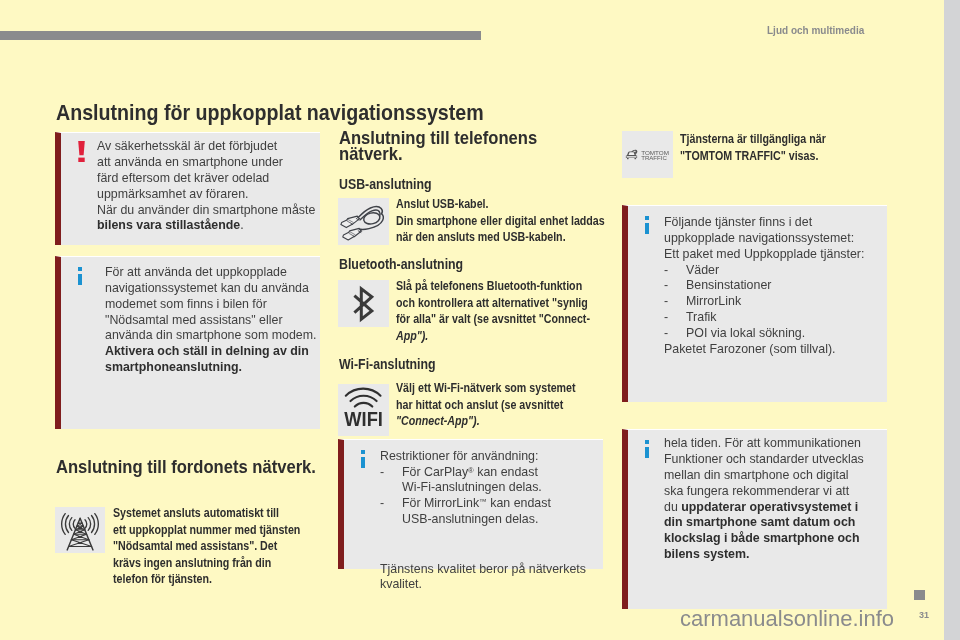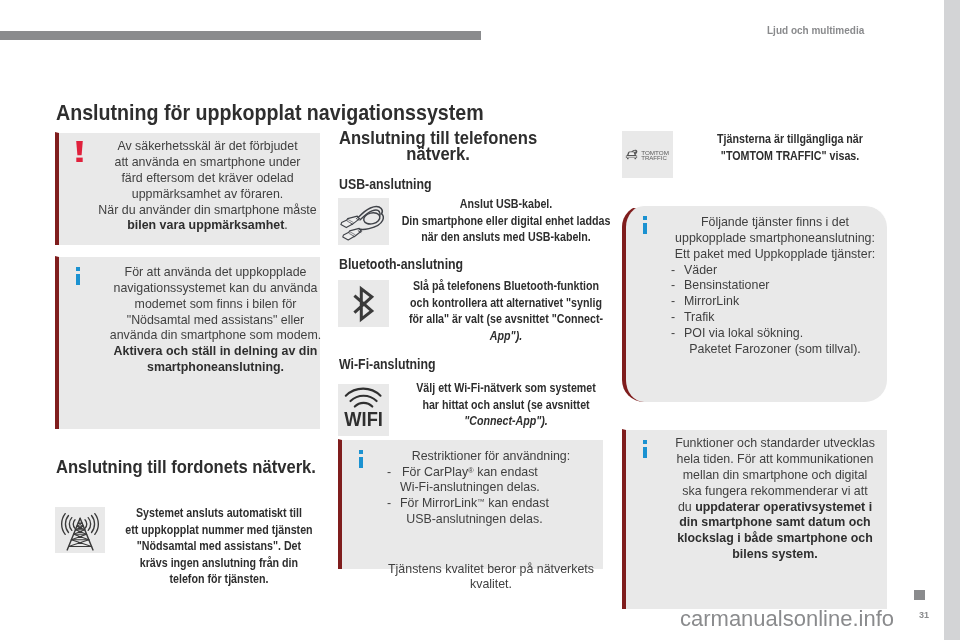--- a/index.html
+++ b/index.html
@@ -1,39 +1,39 @@
 <!DOCTYPE html>
 <html><head>
 <meta charset="utf-8">
 <title>manual-page</title>
 <style>
   html,body{margin:0;padding:0;}
   body{width:960px;height:640px;background:#d3d4d6;overflow:hidden;
        font-family:"Liberation Sans",sans-serif;-webkit-font-smoothing:antialiased;}
 
   
-  #page{position:absolute;left:0;top:0;width:944px;height:640px;background:#ffffff;overflow:hidden;text-align:center;}
+  #page{position:absolute;left:0;top:0;width:944px;height:640px;background:#fef9c3;overflow:hidden;}
 
   
   #hdr-rule{position:absolute;left:0;top:31px;width:481px;height:9px;background:#8a8b8d;}
   #hdr-title{position:absolute;left:767px;top:25px;font-size:10px;line-height:12px;
              font-weight:bold;color:#8a8b8d;white-space:nowrap;}
 
   
   .h1{position:absolute;font-size:21.4px;line-height:24px;font-weight:bold;color:#2e2e2e;
       white-space:pre-line;transform:scaleX(0.918);transform-origin:left top;}
   .h2{position:absolute;font-size:18.1px;line-height:16.6px;font-weight:bold;color:#2e2e2e;
       white-space:nowrap;transform:scaleX(0.917);transform-origin:left top;}
   .h2.two{white-space:pre-line;}
   .h3{position:absolute;font-size:13.8px;line-height:15px;font-weight:bold;color:#2e2e2e;
       white-space:nowrap;transform:scaleX(0.895);transform-origin:left top;}
 
   
   .box{position:absolute;background:#e9e9e9;box-sizing:border-box;
-       border-top:1px solid #ffffff;border-left:4px solid #7f1d1d;}
+       border-top:1px solid #ffffff;border-left:6px solid #7f1d1d;}
   .bx-icon{position:absolute;display:block;}
   .bx-body{position:absolute;font-size:12.4px;line-height:15.8px;color:#3f3f3f;}
   .bx-body b{color:#2e2e2e;}
   .bx-body .bl{display:flex;}
   .bx-body .bl .mk{width:22px;flex:none;}
   .bx-body .sp{height:33.9px;}
   .bx-body sup{font-size:0.62em;vertical-align:0.42em;line-height:0;}
   .bar-i{position:absolute;width:4px;background:#1b92d1;}
   .bar-i.b1{height:4px;}
   .bar-i.b2{height:11px;}
@@ -64,21 +64,21 @@
     <svg class="bx-icon warn" style="left:16px;top:8px;" width="9" height="21" viewBox="0 0 9 21">
       <path d="M1.2 0 H7.8 L6.6 14.2 H2.4 Z" fill="#e0213c"></path>
       <rect x="1.3" y="16.6" width="6.4" height="4.4" fill="#e0213c"></rect>
     </svg>
     <div class="bx-body" style="left:36px;top:6.4px;width:225px;">
       <div>Av säkerhetsskäl är det förbjudet</div>
       <div>att använda en smartphone under</div>
       <div>färd eftersom det kräver odelad</div>
       <div>uppmärksamhet av föraren.</div>
       <div>När du använder din smartphone måste</div>
-      <div><b>bilen vara uppmärksamhet</b><span>.</span></div>
+      <div><b>bilens vara stillastående</b><span>.</span></div>
     </div>
   </div>
 
   <div class="box" id="left-info-box" style="left:55px;top:256px;width:265px;height:173px;">
     <div class="bar-i b1" style="left:17px;top:10px;"></div>
     <div class="bar-i b2" style="left:17px;top:17px;"></div>
     <div class="bx-body" style="left:44px;top:8.3px;width:225px;">
       <div>För att använda det uppkopplade</div>
       <div>navigationssystemet kan du använda</div>
       <div>modemet som finns i bilen för</div>
@@ -241,26 +241,26 @@
       </g>
       <text x="19.2" y="24.2" font-family="&quot;Liberation Sans&quot;, sans-serif" font-size="5.9" fill="#5a5a5a" textLength="27.8" lengthAdjust="spacingAndGlyphs">TOMTOM</text>
       <text x="19.2" y="29.1" font-family="&quot;Liberation Sans&quot;, sans-serif" font-size="5.9" fill="#5a5a5a" textLength="25.6" lengthAdjust="spacingAndGlyphs">TRAFFIC</text>
     </svg>
   </div>
   <div class="tiletxt" id="tomtom-text" style="left:680px;top:131px;width:270px;white-space:nowrap;">
     <div>Tjänsterna är tillgängliga när</div>
     <div>"TOMTOM TRAFFIC" visas.</div>
   </div>
 
-  <div class="box" id="services-box" style="left:622px;top:205px;width:265px;height:197px;border-radius:22px;">
+  <div class="box" id="services-box" style="left:622px;top:205px;width:265px;height:197px;">
     <div class="bar-i b1" style="left:17px;top:10px;"></div>
     <div class="bar-i b2" style="left:17px;top:17px;"></div>
     <div class="bx-body" style="left:36px;top:9.2px;width:226px;">
       <div>Följande tjänster finns i det</div>
-      <div>uppkopplade smartphoneanslutning:</div>
+      <div>uppkopplade navigationssystemet:</div>
       <div>Ett paket med Uppkopplade tjänster:</div>
       <div class="bl">
           <span class="mk">-</span>
           <span class="tx">Väder</span>
         </div>
       <div class="bl">
           <span class="mk">-</span>
           <span class="tx">Bensinstationer</span>
         </div>
       <div class="bl">
@@ -276,22 +276,22 @@
           <span class="tx">POI via lokal sökning.</span>
         </div>
       <div>Paketet Farozoner (som tillval).</div>
     </div>
   </div>
 
   <div class="box" id="update-box" style="left:622px;top:429px;width:265px;height:180px;">
     <div class="bar-i b1" style="left:17px;top:10px;"></div>
     <div class="bar-i b2" style="left:17px;top:17px;"></div>
     <div class="bx-body" style="left:36px;top:6.4px;width:226px;">
+      <div>hela tiden. För att kommunikationen</div>
       <div>Funktioner och standarder utvecklas</div>
-      <div>hela tiden. För att kommunikationen</div>
       <div>mellan din smartphone och digital</div>
       <div>ska fungera rekommenderar vi att</div>
       <div><span>du </span><b>uppdaterar operativsystemet i</b></div>
       <div><b>din smartphone samt datum och</b></div>
       <div><b>klockslag i både smartphone och</b></div>
       <div><b>bilens system.</b></div>
     </div>
   </div>
 
   <div id="pg-mark"></div>

